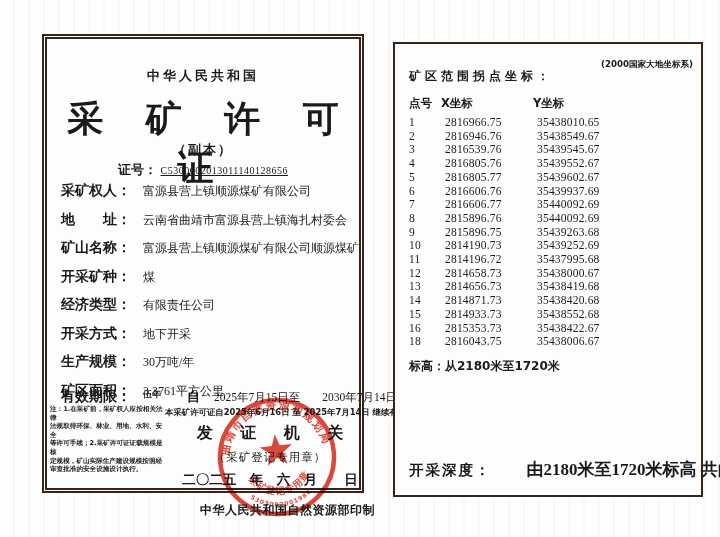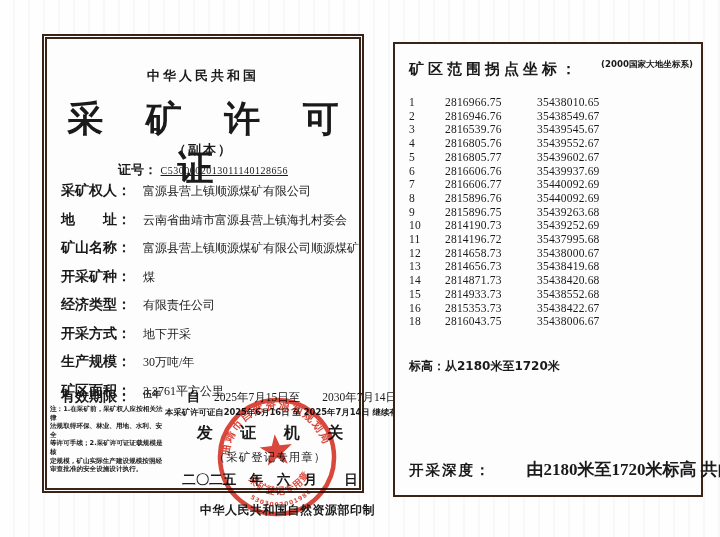--- a/index.html
+++ b/index.html
@@ -45,22 +45,22 @@
     font-size:6.6px; line-height:8.6px; color:#222; font-weight:bold; }
   .renewal-note { position:absolute; left:118px; top:368px; right:-10px;
     font-size:8.4px; font-weight:bold; white-space:nowrap; }
   .issue-block { position:absolute; left:98px; top:384px; width:250px; text-align:center; }
   .issuer-title { font-size:16px; font-weight:bold; letter-spacing:11px; text-indent:11px; }
   .seal-caption { font-size:11.5px; letter-spacing:1px; margin-top:6px; }
   .issue-date { font-size:13.5px; font-weight:bold; margin-top:6px; white-space:pre; }
   .seal { position:absolute; left:168px; top:356px; width:124px; height:124px;
     mix-blend-mode:multiply; opacity:.92; transform:rotate(-6deg); }
   
-  .coords-heading { position:absolute; left:14px; top:16px;
-    font-size:15px; font-weight:bold; letter-spacing:4px; }
+  .coords-heading { position:absolute; left:14px; top:24px;
+    font-size:12px; font-weight:bold; letter-spacing:4px; }
   .datum-note { position:absolute; right:8px; top:15px; font-size:8.6px; font-weight:bold;text-align:right; }
   .coord-table { position:absolute; left:14px; top:52px; right:10px;
     font-family:"Liberation Serif","DejaVu Serif",serif; }
   .coord-header { display:flex; font-size:11.5px; font-weight:bold; margin-bottom:5px;
     font-family:"DejaVu Sans",sans-serif; }
   .coord-header .c-n { width:32px; }
   .coord-header .c-x { width:92px; }
   .coord-row { display:flex; font-size:11.5px; line-height:13.7px; letter-spacing:.2px; }
   .coord-row .c-n { width:36px; }
   .coord-row .c-x { width:92px; }
@@ -162,20 +162,25 @@
       <textPath href="#arcSerial" startOffset="50%" text-anchor="middle">5303002001986</textPath>
     </text>
   </svg>
 </div>
 
 <div class="page page-right">
   <div class="coords-heading">矿区范围拐点坐标：</div>
   <div class="datum-note">(2000国家大地坐标系)</div>
 
   <div class="coord-table">
+    <div class="coord-header">
+      <span class="c-n">点号</span>
+      <span class="c-x">X坐标</span>
+      <span class="c-y">Y坐标</span>
+    </div>
     <div id="coord-rows">
         <div class="coord-row">
           <span class="c-n">1</span>
           <span class="c-x">2816966.75</span>
           <span class="c-y">35438010.65</span>
         </div>
         <div class="coord-row">
           <span class="c-n">2</span>
           <span class="c-x">2816946.76</span>
           <span class="c-y">35438549.67</span>

